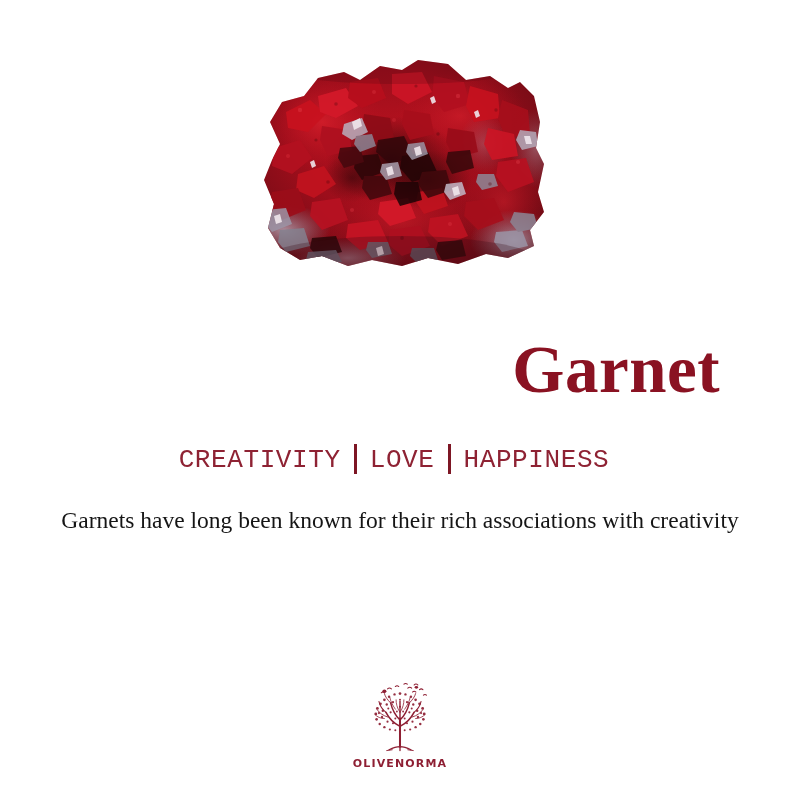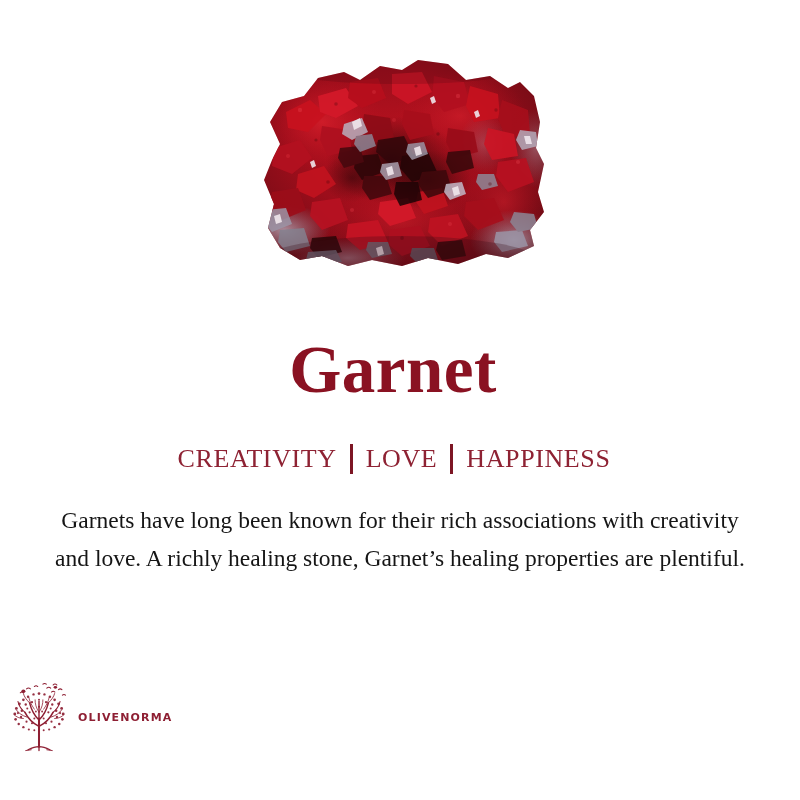--- a/index.html
+++ b/index.html
@@ -40,39 +40,38 @@
     height: 222px;
     display: block;
   }
 
   
   .title {
     position: absolute;
     top: 336px;
     left: 0;
     width: 720px;
-    text-align: center;
+    text-align: right;
     font-family: "Liberation Serif", serif;
     font-size: 67px;
     font-weight: 700;
     line-height: 1;
     letter-spacing: 0.5px;
     color: #8a1222;
     white-space: nowrap;
-    padding-left: 33px;
   }
 
   
   .subtitle {
     position: absolute;
     top: 444px;
     left: 0;
     width: 788px;
     text-align: center;
-    font-family: Liberation Serif, serif;
+    font-family: Liberation Mono, monospace;
     font-size: 26px;
     font-weight: 300;
     line-height: 1.1;
     letter-spacing: 0.6px;
     color: #8e2233;
     white-space: nowrap;
   }
   .subtitle .kw { display: inline-block; }
   .subtitle .sep {
     display: inline-block;
@@ -97,21 +96,21 @@
   }
   .body-copy .ln { display: block; white-space: nowrap; }
 
   
   .logo {
     position: absolute;
     left: 0;
     top: 678px;
     width: 800px;
     display: flex;
-    flex-direction: row;
+    flex-direction: column;
     align-items: center;
   }
   .logo-mark { display: block; width: 78px; height: 78px; }
   .logo-word {
     margin-top: 1px;
     font-family: "DejaVu Sans", sans-serif;
     font-size: 11px;
     font-weight: 700;
     letter-spacing: 1.15px;
     color: #8e1f33;
@@ -266,21 +265,20 @@
   </div>
 
   <div class="title">Garnet</div>
 
   <div class="subtitle">
     <span class="kw">CREATIVITY</span><span class="sep"></span><span class="kw">LOVE</span><span class="sep"></span><span class="kw">HAPPINESS</span>
   </div>
 
   <div class="body-copy">
     <span class="ln">Garnets have long been known for their rich associations with creativity</span>
-    <span class="ln">and love. A richly healing stone, Garnet’s healing properties are plentiful.</span>
   </div>
 
   <div class="logo">
     <svg class="logo-mark" viewBox="0 0 100 100" aria-hidden="true">
       <g stroke="#8e1f33" fill="none" stroke-linecap="round" stroke-width="1.5">
 
         <path d="M50,88 L50,52" stroke-width="2.6"></path>
 
         <path d="M50,88 C44,88 40,90 36,92 M50,88 C56,88 60,90 64,92 M50,88 L50,93" stroke-width="1.7"></path>
         <path d="M40,92 L33,93 M60,92 L67,93" stroke-width="1.2"></path>

